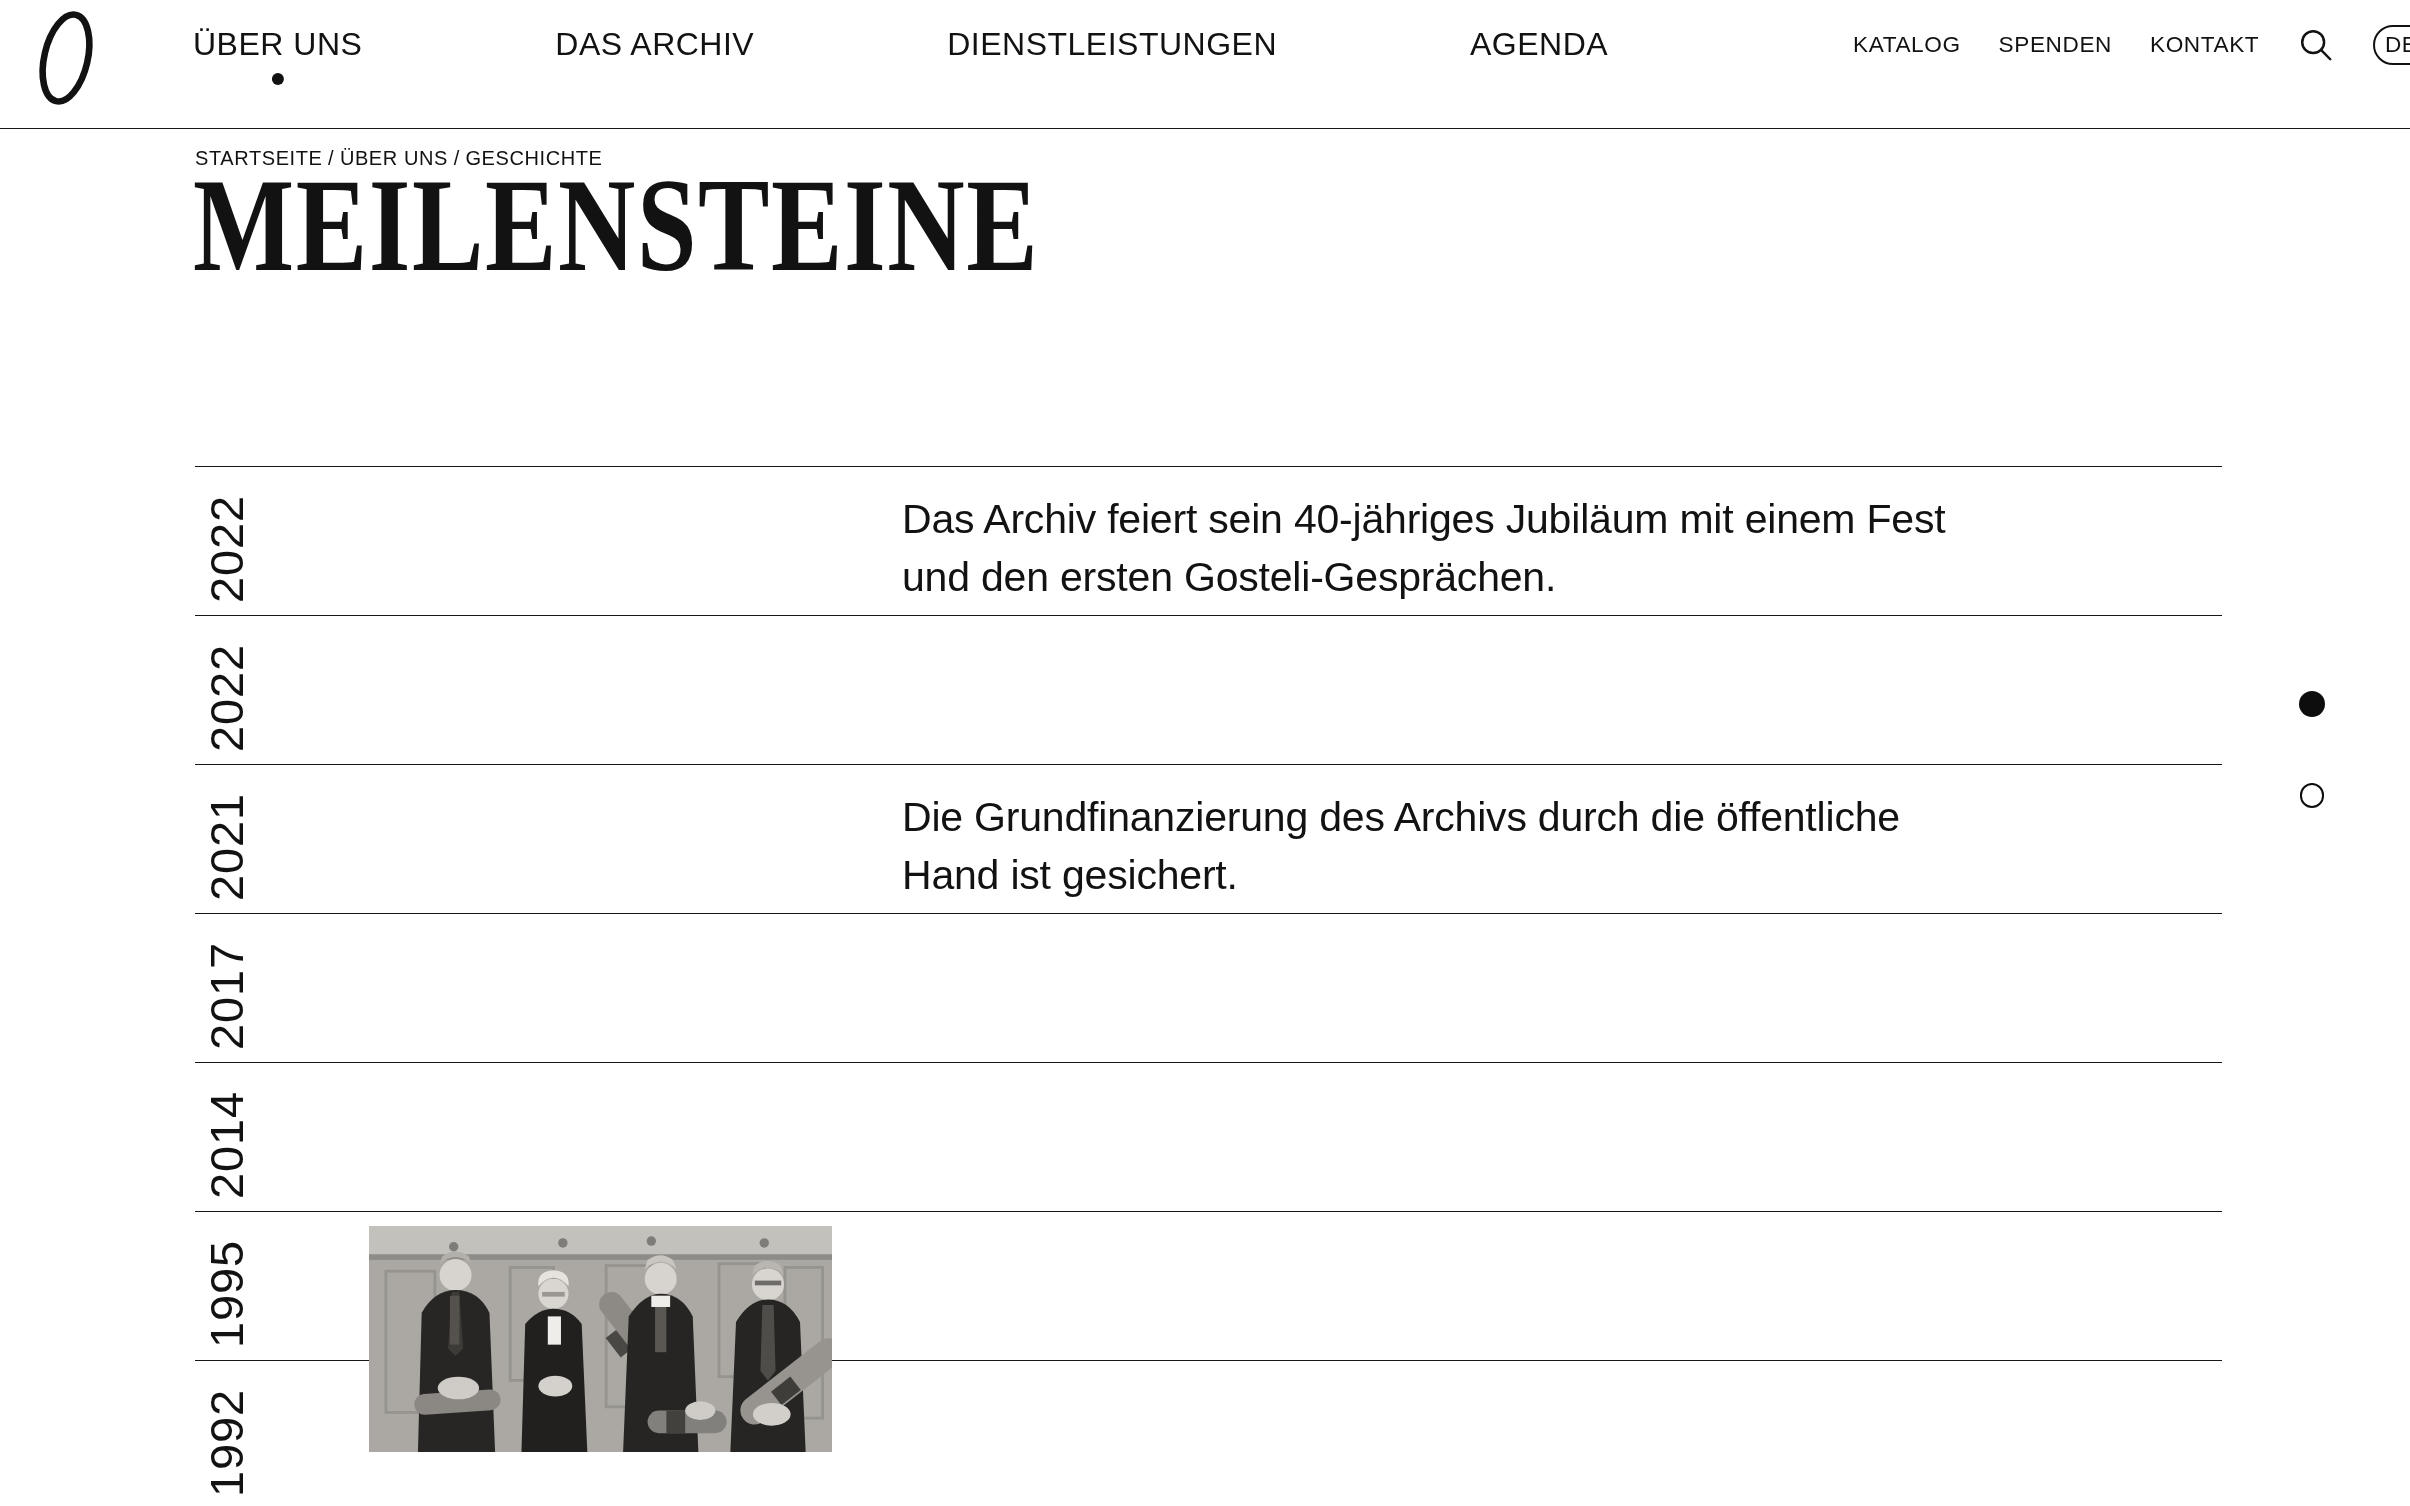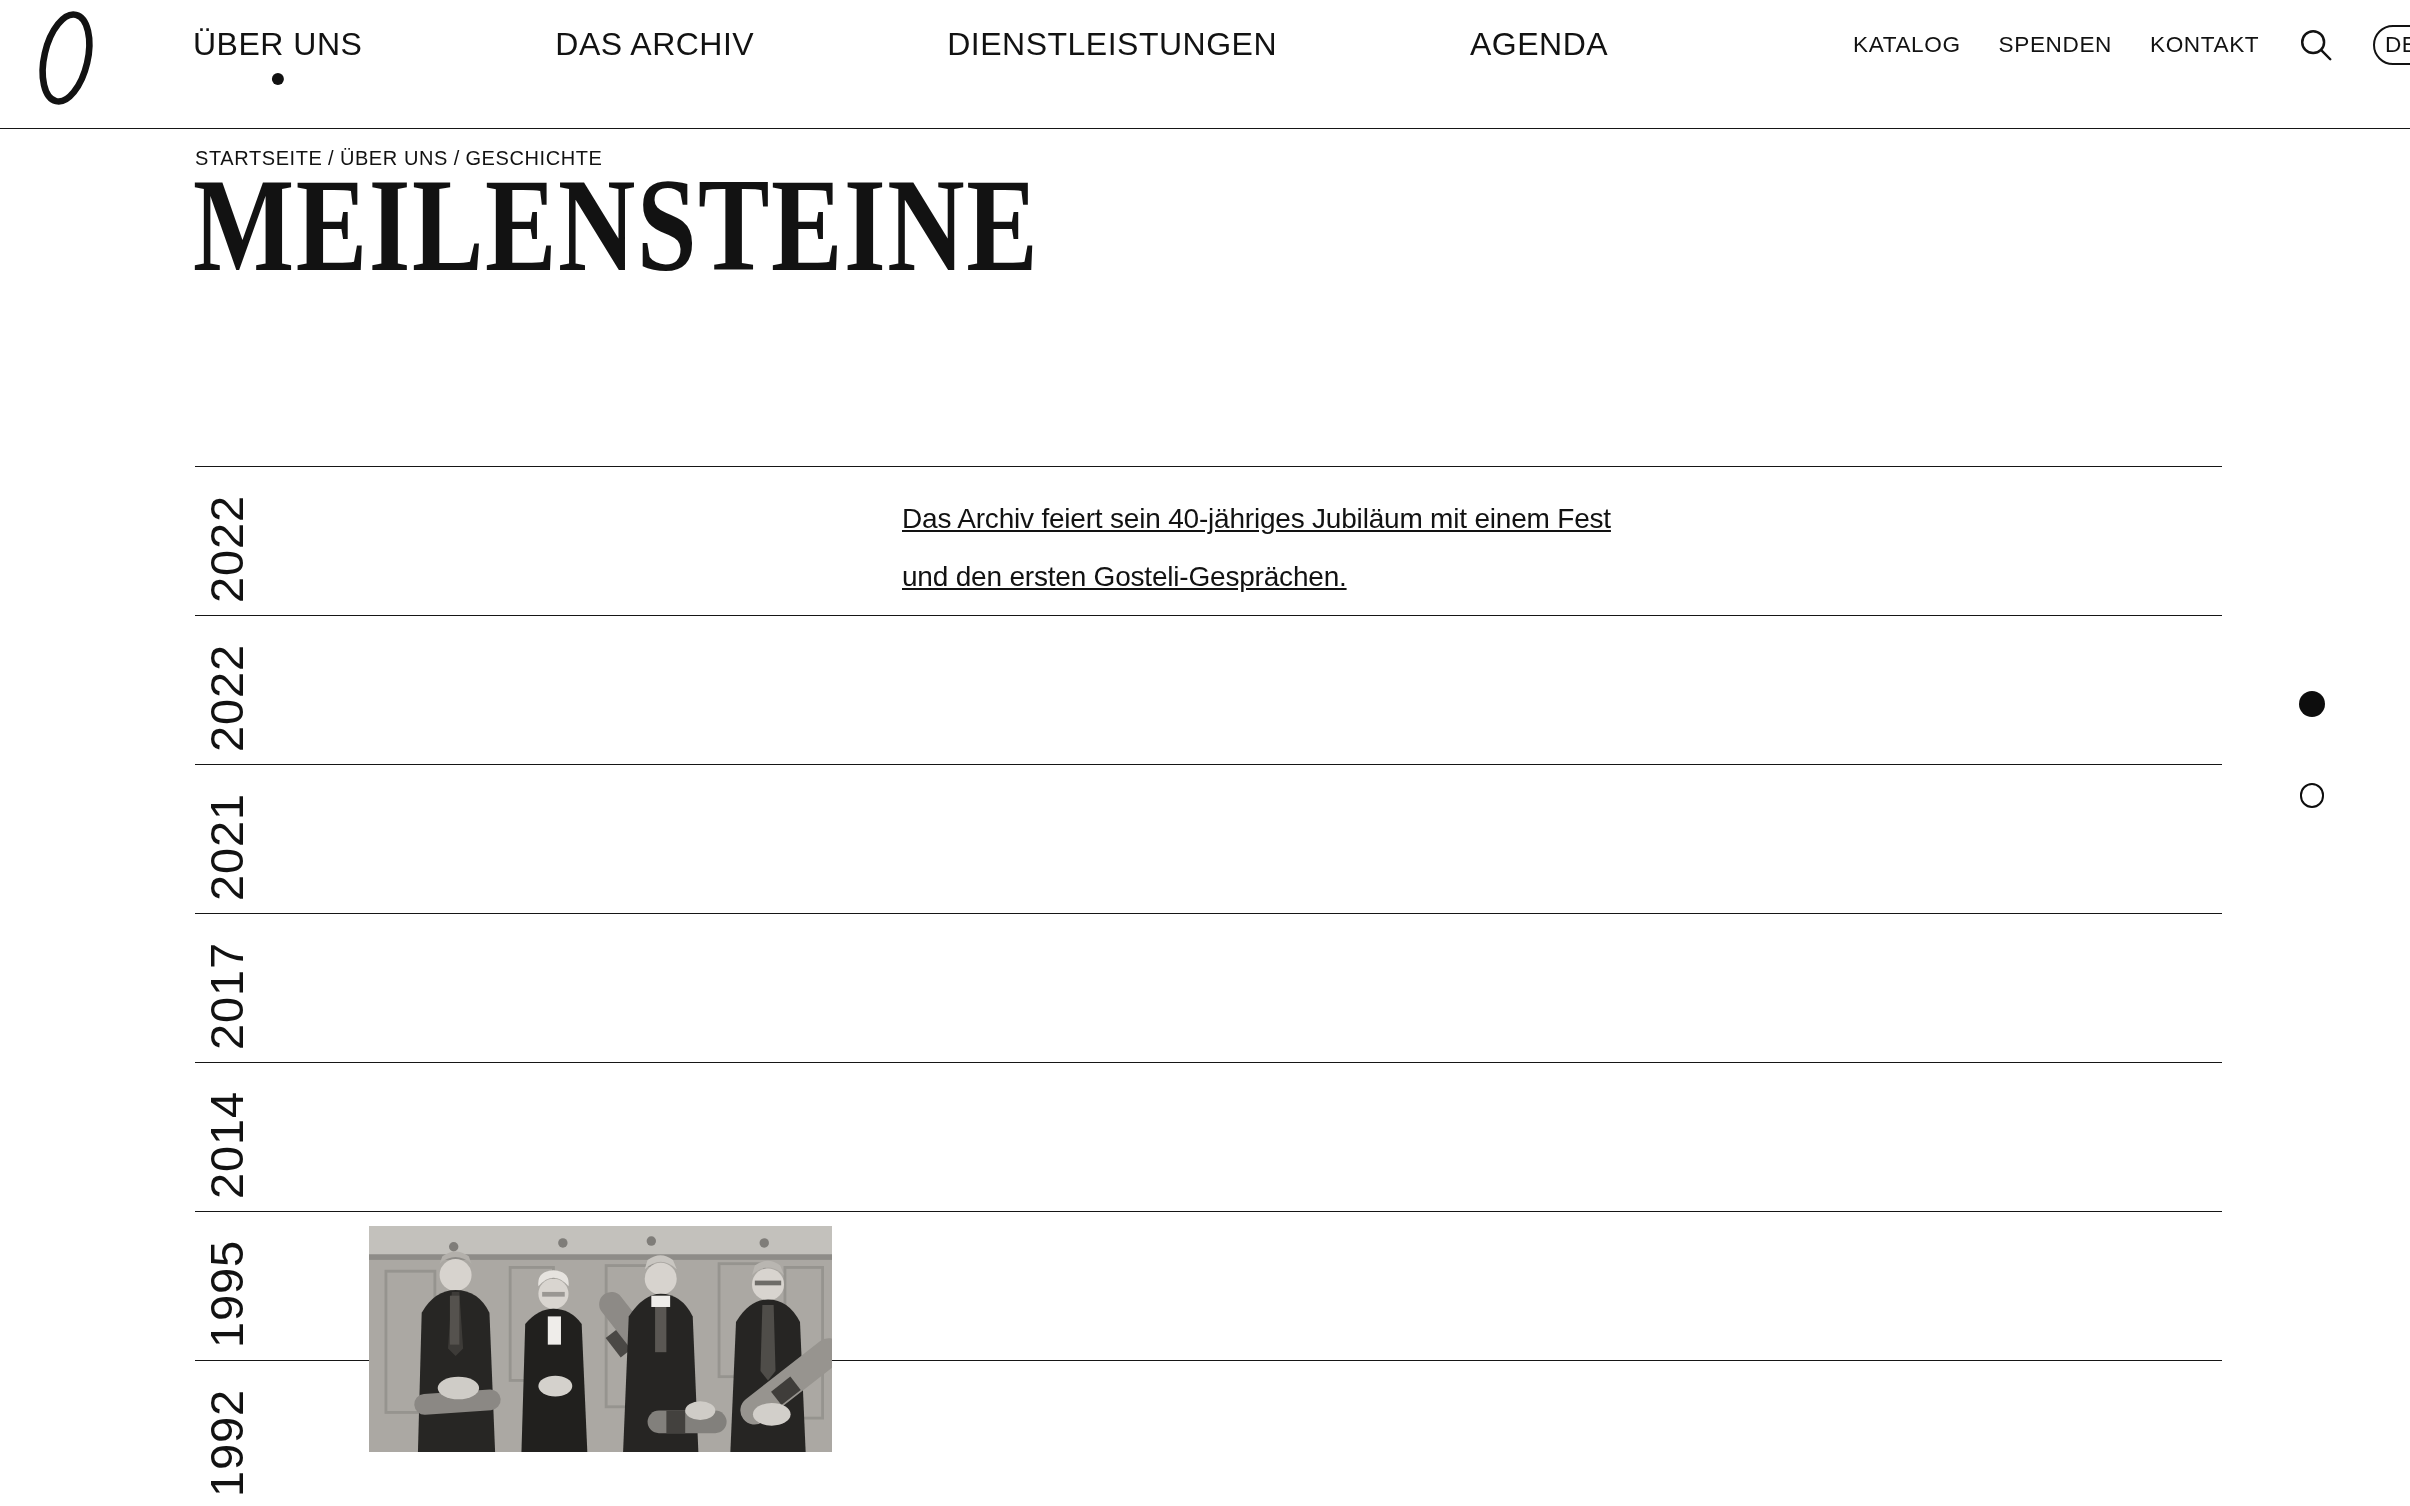--- a/index.html
+++ b/index.html
@@ -34,22 +34,22 @@
                 font-size:134px; line-height:1.0; letter-spacing:1.9px;
                 transform:scaleX(0.80); transform-origin:left top; white-space:nowrap; }
 
   
   .timeline { position:absolute; left:195px; top:466px; width:2027px; }
   .row { position:relative; height:149px; border-top:1.9px solid #161616; }
   .year { position:absolute; left:3.8px; top:21px; height:115px;
           writing-mode:vertical-rl; transform:rotate(180deg);
           font-size:47px; letter-spacing:0.9px; }
   .entry { position:absolute; left:707px; top:22.6px; width:1320px;
-           font-size:28px; line-height:58px; letter-spacing:-0.2px;
-           white-space:pre-line;text-decoration:underline; }
+           font-size:41px; line-height:58px; letter-spacing:-0.2px;
+           white-space:pre-line; }
   .photo { position:absolute; left:174px; top:14px; width:463px; height:226px;
            z-index:2; overflow:hidden; background:#aaa7a3; }
 
   
   .dots { position:absolute; left:2299px; top:691px; width:28px; height:134px; z-index:6; }
   .dot-filled { position:absolute; left:0; top:0; width:26px; height:26px;
                 border-radius:50%; background:#0d0d0d; cursor:pointer; }
   .dot-outline { position:absolute; left:0.9px; top:92px; width:24.5px; height:24.5px;
                  border-radius:50%; border:2.8px solid #0d0d0d; background:#fff; cursor:pointer; }
 </style>
@@ -111,20 +111,22 @@
       <div class="entry">Das Archiv feiert sein 40-jähriges Jubiläum mit einem Fest
 und den ersten Gosteli-Gesprächen.</div>
     </div>
 
     <div class="row">
       <span class="year">2022</span>
     </div>
 
     <div class="row">
       <span class="year">2021</span>
+      <div class="entry">Die Grundfinanzierung des Archivs durch die öffentliche
+Hand ist gesichert.</div>
     </div>
 
     <div class="row">
       <span class="year">2017</span>
     </div>
 
     <div class="row">
       <span class="year">2014</span>
     </div>
 

